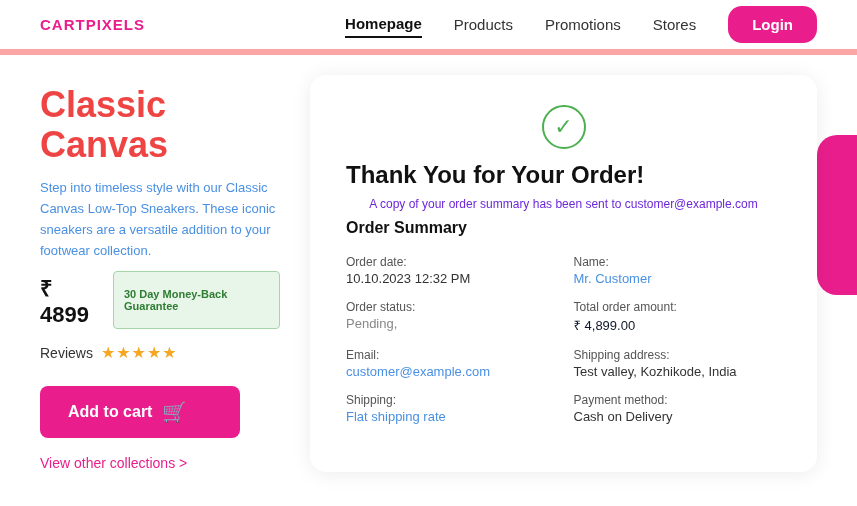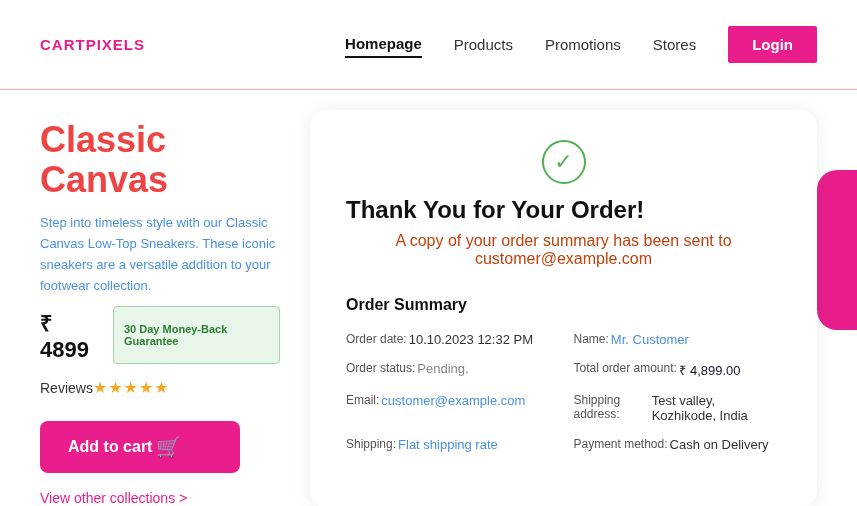--- a/index.html
+++ b/index.html
@@ -10,22 +10,22 @@
       min-height: 506px;
       overflow: hidden;
       position: relative;
     }
 
     
     .header {
       display: flex;
       align-items: center;
       justify-content: space-between;
-      padding: 26px 40px;
-      border-bottom: 1px solid #fca5a5;
+      padding: 6px 40px;
+      border-bottom: 6px solid #fca5a5;
     }
     .logo {
       color: #e91e8c;
       font-weight: 700;
       font-size: 15px;
       letter-spacing: 1px;
     }
     .nav {
       display: flex;
       align-items: center;
@@ -40,21 +40,21 @@
     }
     .nav-item.active {
       font-weight: 700;
       color: #111;
       border-bottom: 2px solid #111;
     }
     .login-btn {
       background: #e91e8c;
       color: #fff;
       border: none;
-      border-radius: 2px;
+      border-radius: 14px;
       padding: 10px 24px;
       font-size: 15px;
       font-weight: 600;
       cursor: pointer;
     }
 
     
     .main {
       display: flex;
       padding: 20px 40px;
@@ -97,20 +97,21 @@
       color: #2e7d32;
       font-size: 11px;
       font-weight: 600;
       padding: 16px 10px;
       border-radius: 4px;
       border: 1px solid #a5d6a7;
     }
     .reviews-row {
       display: flex;
       align-items: center;
+      gap: 8px;
       margin-bottom: 24px;
     }
     .reviews-label {
       font-size: 14px;
       color: #333;
       font-weight: 500;
     }
     .stars {
       color: #f5a623;
       font-size: 16px;
@@ -120,21 +121,21 @@
       background: #e91e8c;
       color: #fff;
       border: none;
       border-radius: 8px;
       padding: 14px 28px;
       font-size: 16px;
       font-weight: 600;
       cursor: pointer;
       display: flex;
       align-items: center;
-      gap: 4px;
+      gap: 10px;
       margin-bottom: 16px;
       width: 200px;
     }
     .cart-icon {
       font-size: 20px;
     }
     .view-collections {
       color: #e91e8c;
       font-size: 14px;
       font-weight: 500;
@@ -168,37 +169,38 @@
       font-size: 22px;
     }
     .thank-you-title {
       font-size: 24px;
       font-weight: 700;
       color: #111;
       margin-bottom: 8px;
     }
     .thank-you-subtitle {
       text-align: center;
-      font-size: 16px;
-      color: #c2410c;
-      margin-bottom: 28px;
+      font-size: 12px;
+      color: #6d28d9;
+      margin-bottom: 8px;
     }
     .order-summary-title {
       font-size: 16px;
       font-weight: 700;
       color: #111;
       margin-bottom: 18px;
     }
     .order-grid {
       display: grid;
       grid-template-columns: 1fr 1fr;
       gap: 14px 20px;
     }
     .order-field {
       display: flex;
+      flex-direction: column;
       gap: 2px;
     }
     .field-label {
       font-size: 12px;
       color: #555;
       font-weight: 500;
     }
     .field-value {
       font-size: 13px;
       color: #333;

